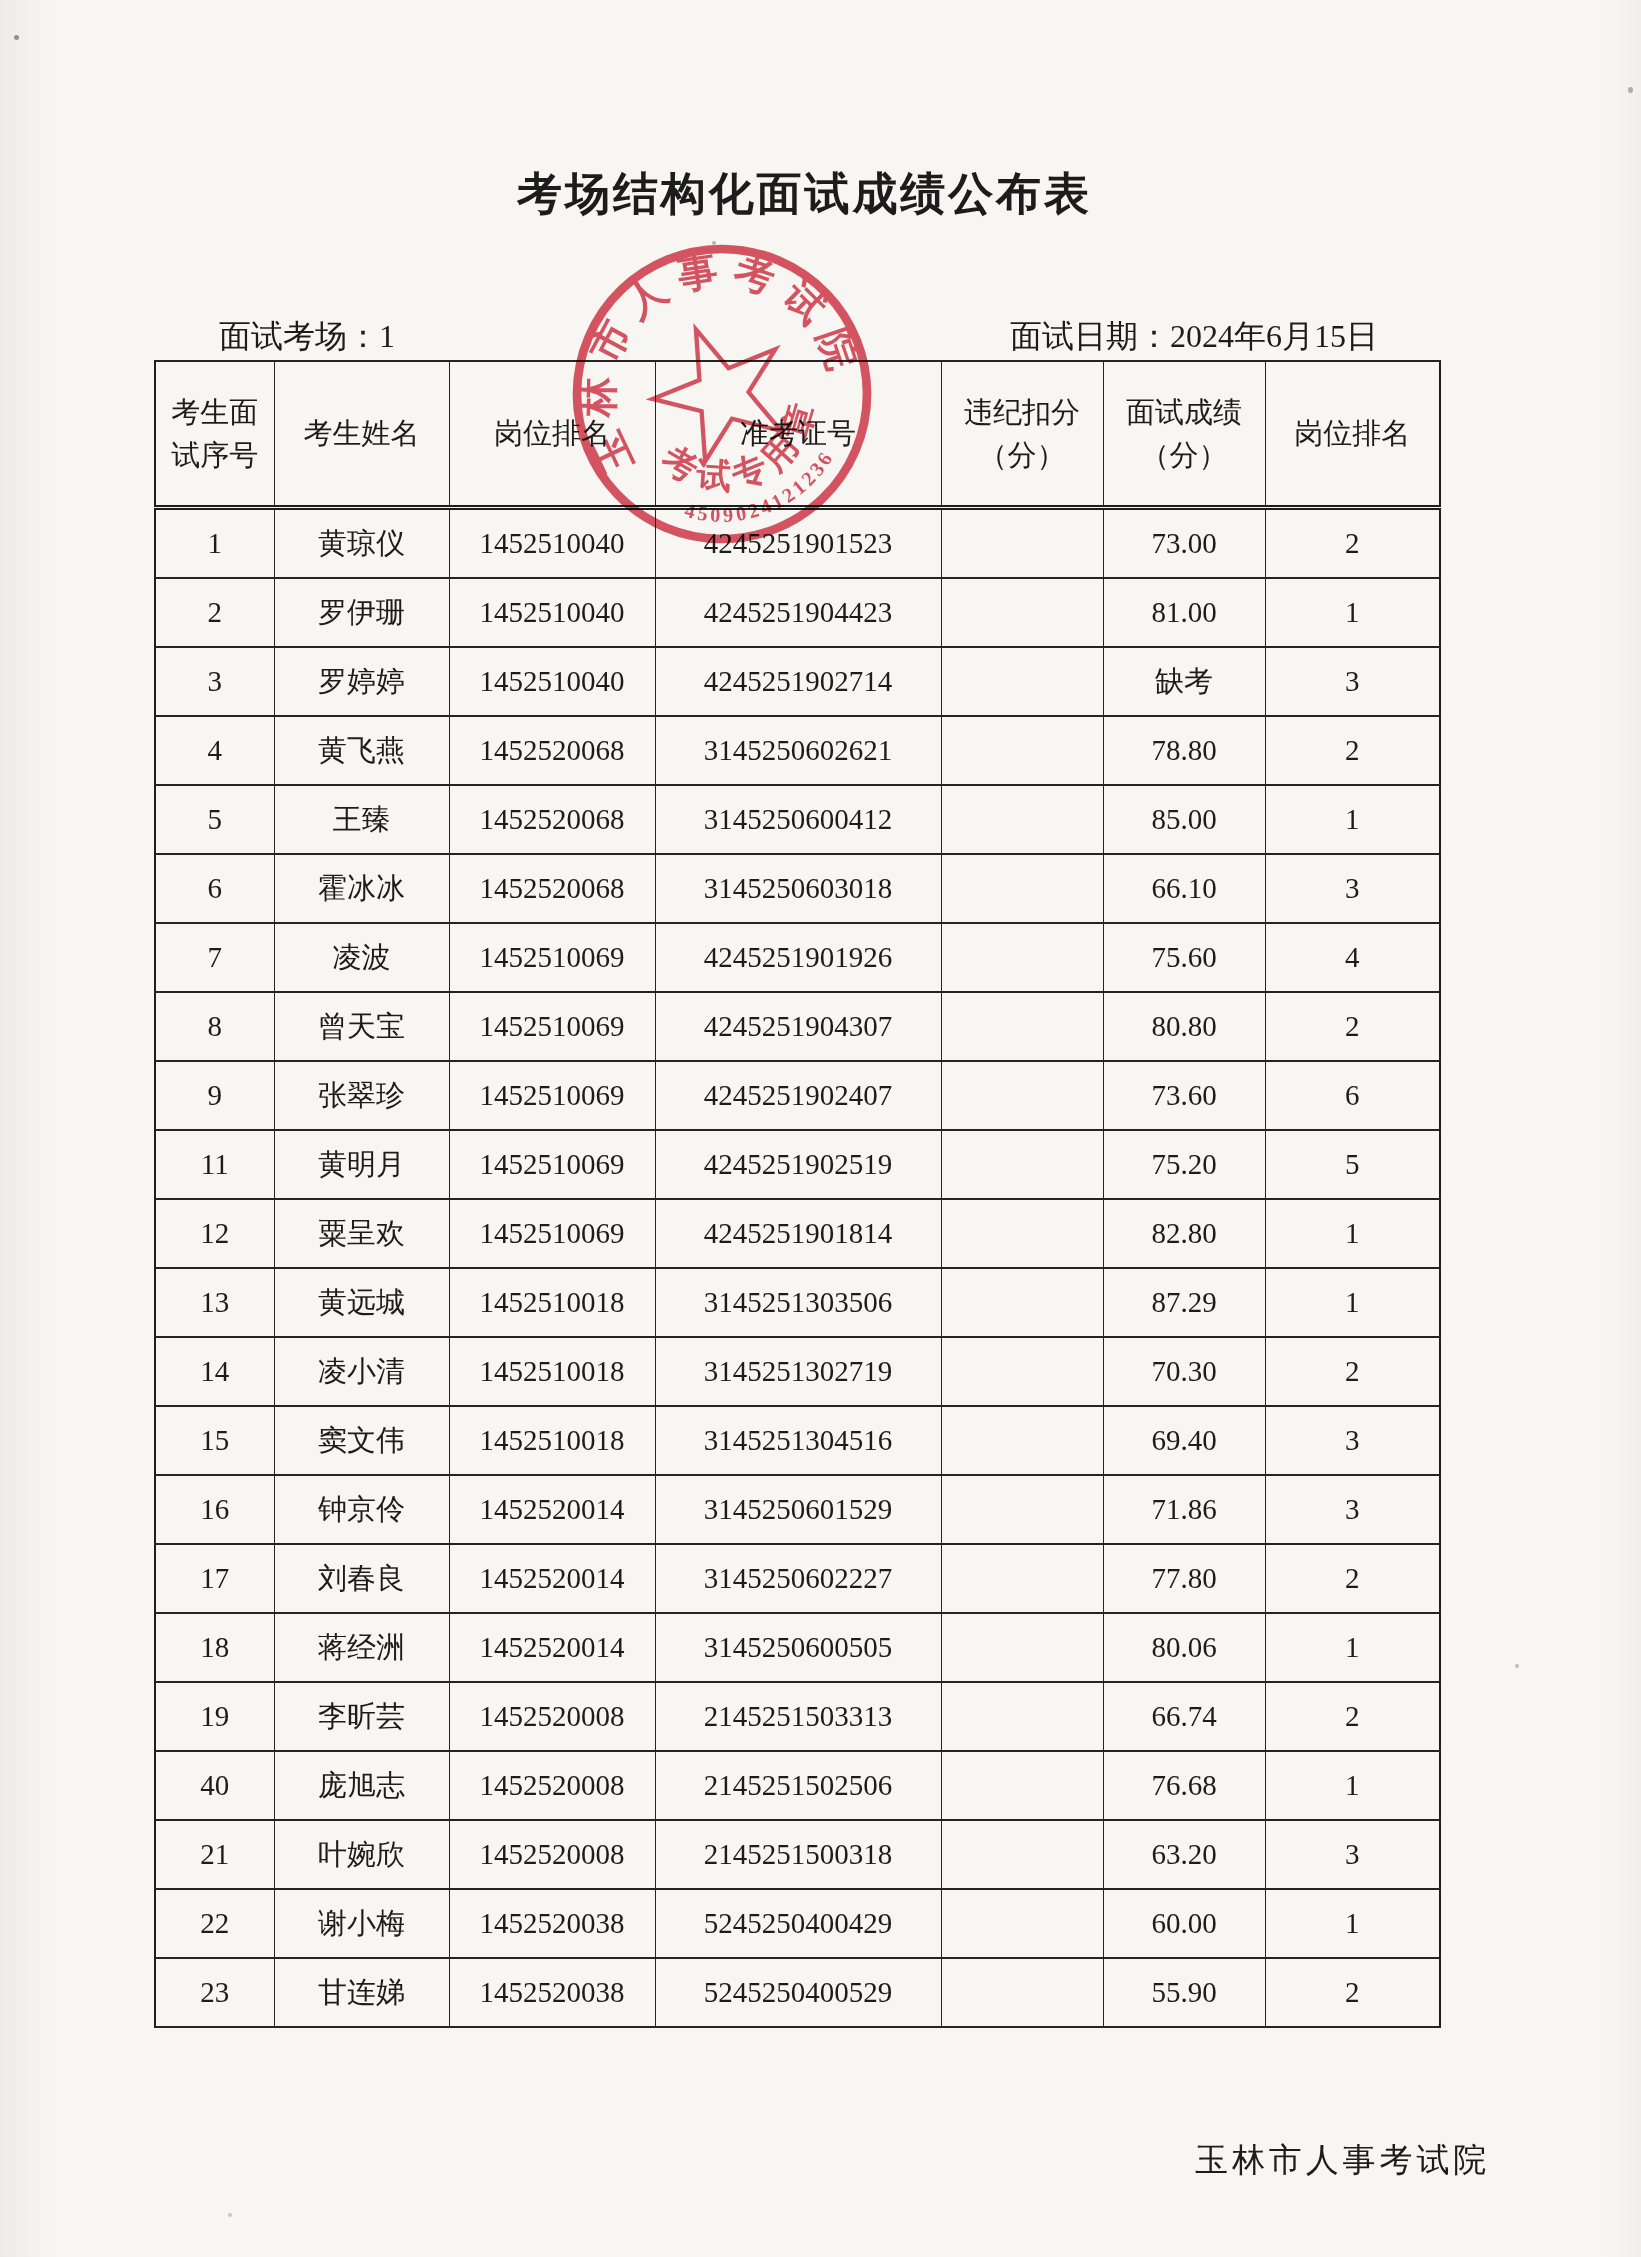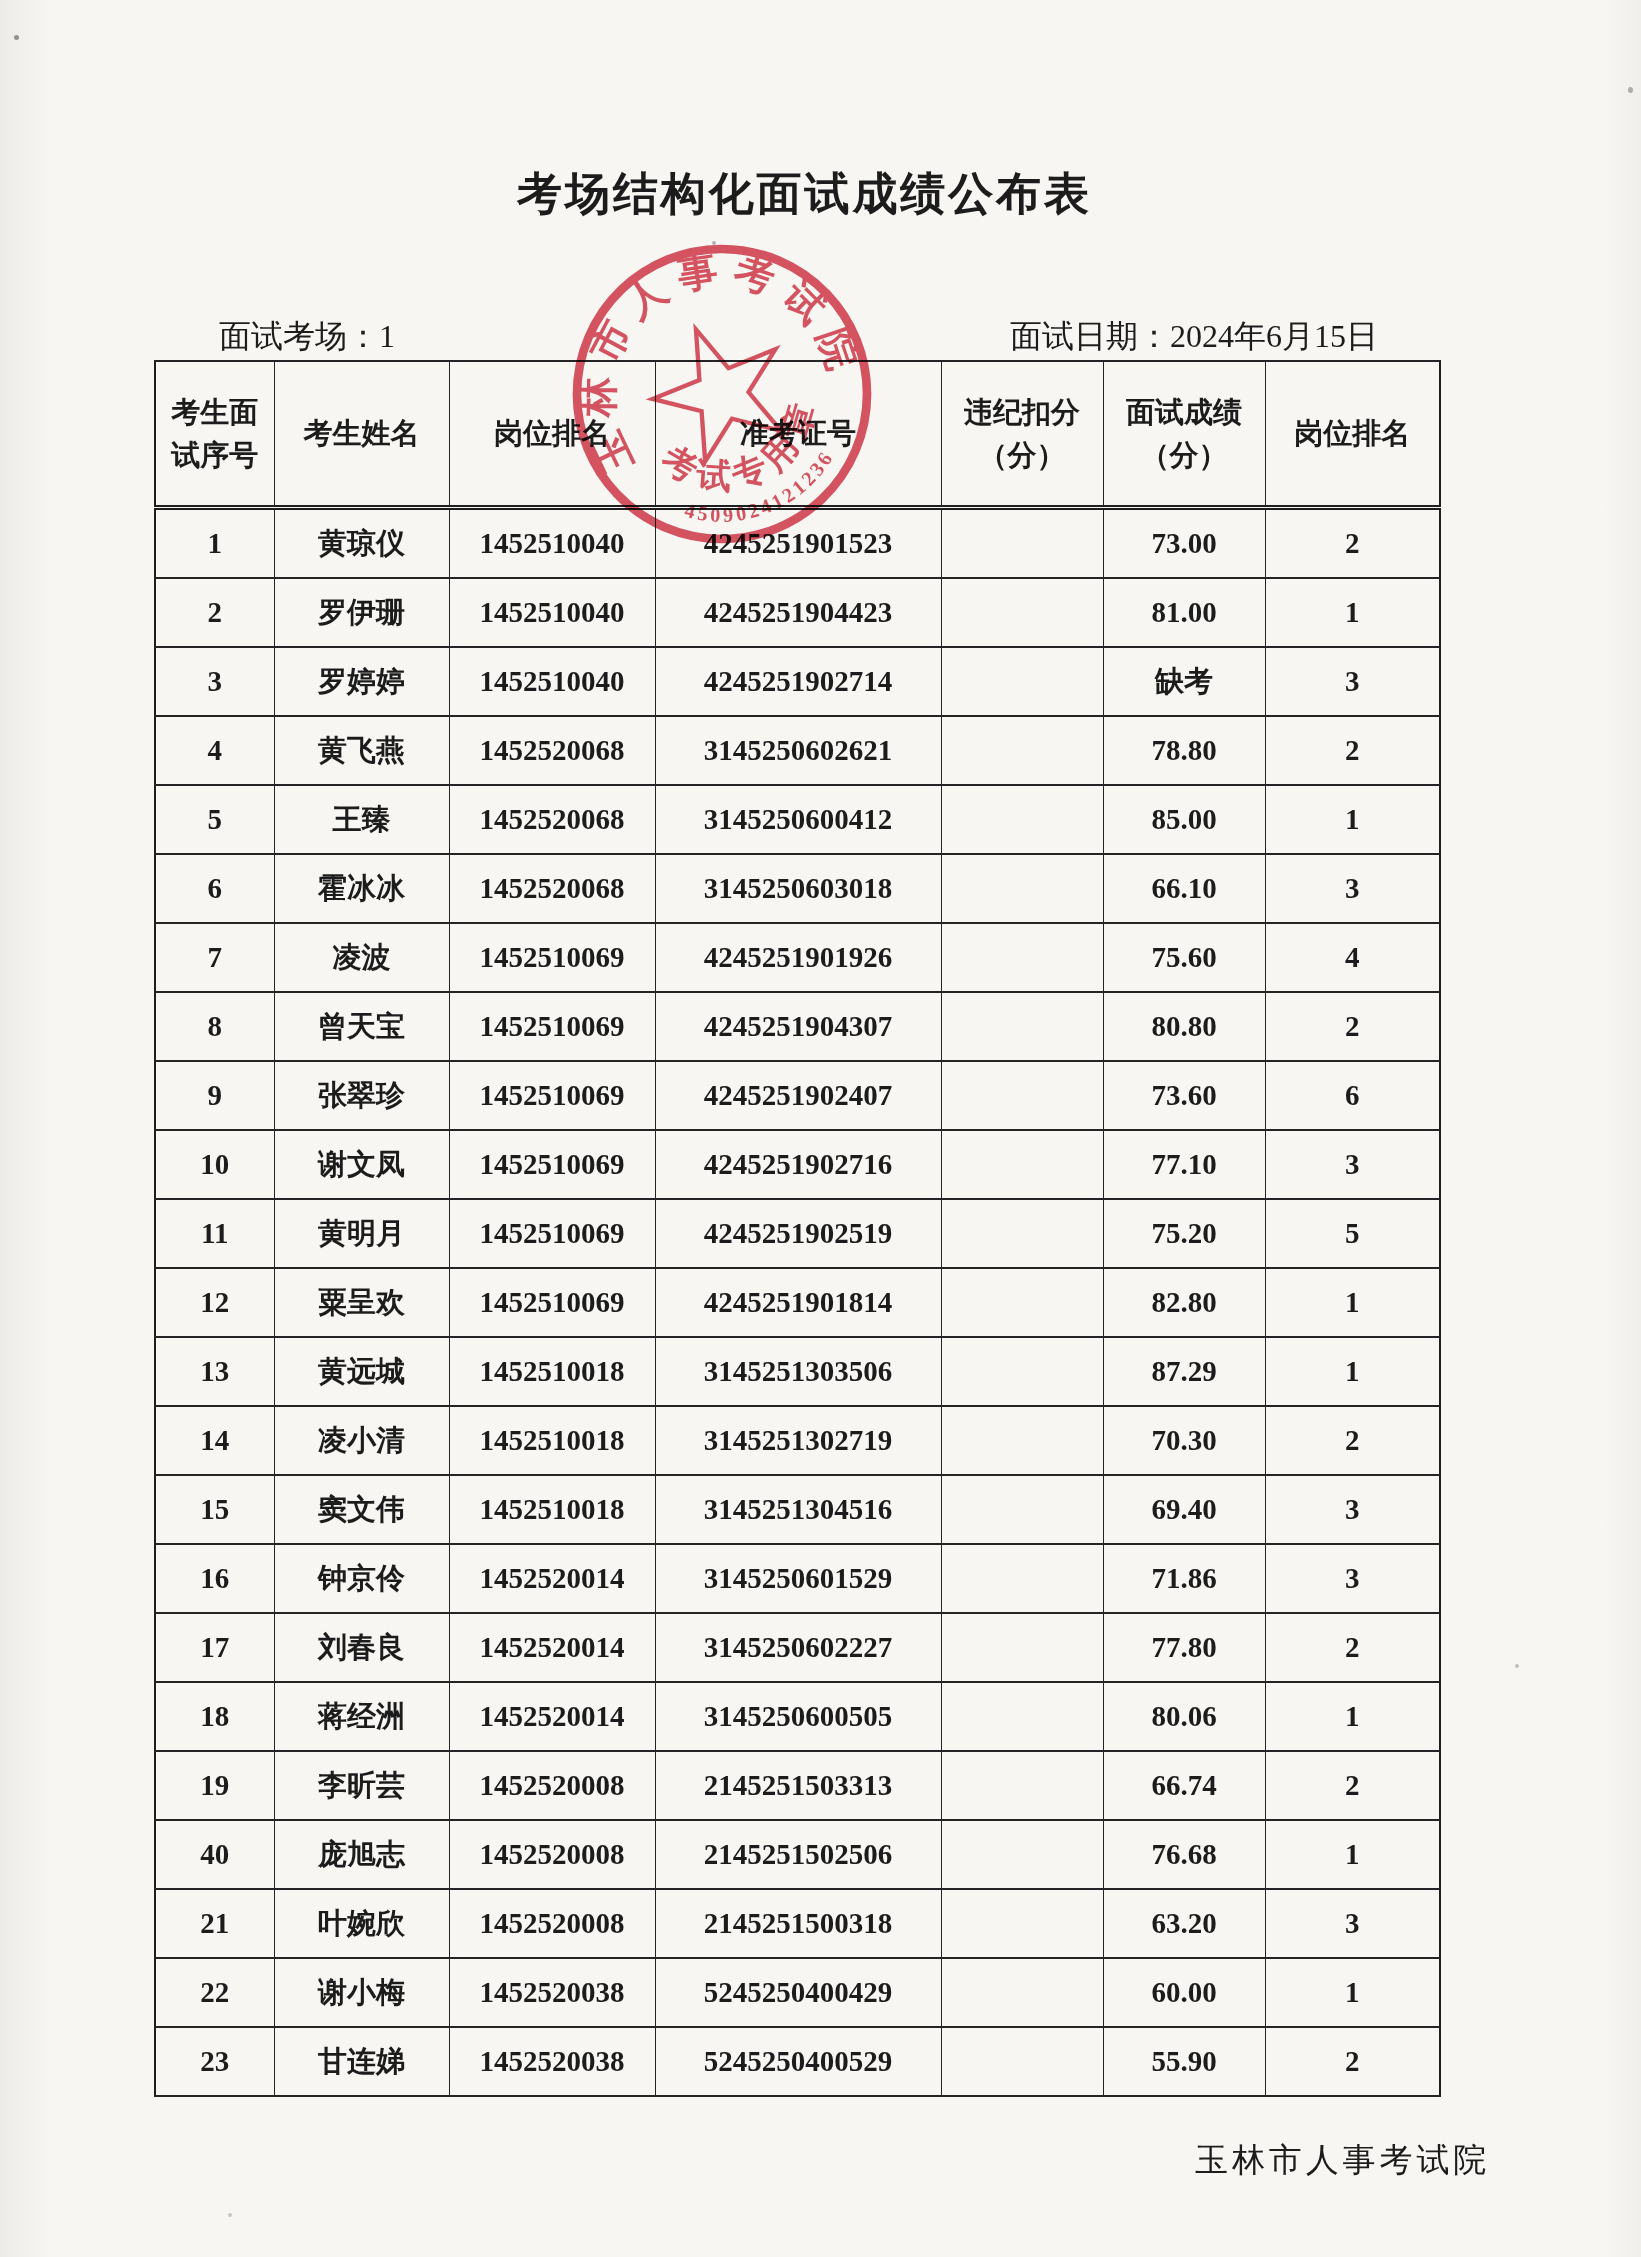--- a/index.html
+++ b/index.html
@@ -30,21 +30,21 @@
     border-collapse: collapse; table-layout: fixed;
     font-size: 29px;
   }
   .results-table td {
     border: 1.9px solid #242424;
     border-top-width: 2.9px; border-bottom-width: 2.9px;
     text-align: center; vertical-align: middle;
     padding: 0 3.9px;
     overflow: hidden;
   }
-  .results-table { border: 2.9px solid #1e1e1e; font-weight: bold; }
+  .results-table { border: 2.9px solid #1e1e1e; }
   .results-table thead td {
     height: 143px;
     border-bottom: 5.8px double #1e1e1e;
     white-space: pre-line;
     line-height: 1.45;
     font-size: 29px;
   }
   .results-table tbody td { height: 67px; }
   .footer-org {
     position: absolute; top: 2138px; left: 1195px;
@@ -179,29 +179,20 @@
         <tr>
           <td>9</td>
           <td>张翠珍</td>
           <td>1452510069</td>
           <td>4245251902407</td>
           <td></td>
           <td>73.60</td>
           <td>6</td>
         </tr>
         <tr>
-          <td>10</td>
-          <td>谢文凤</td>
-          <td>1452510069</td>
-          <td>4245251902716</td>
-          <td></td>
-          <td>77.10</td>
-          <td>3</td>
-        </tr>
-        <tr>
           <td>11</td>
           <td>黄明月</td>
           <td>1452510069</td>
           <td>4245251902519</td>
           <td></td>
           <td>75.20</td>
           <td>5</td>
         </tr>
         <tr>
           <td>12</td>

